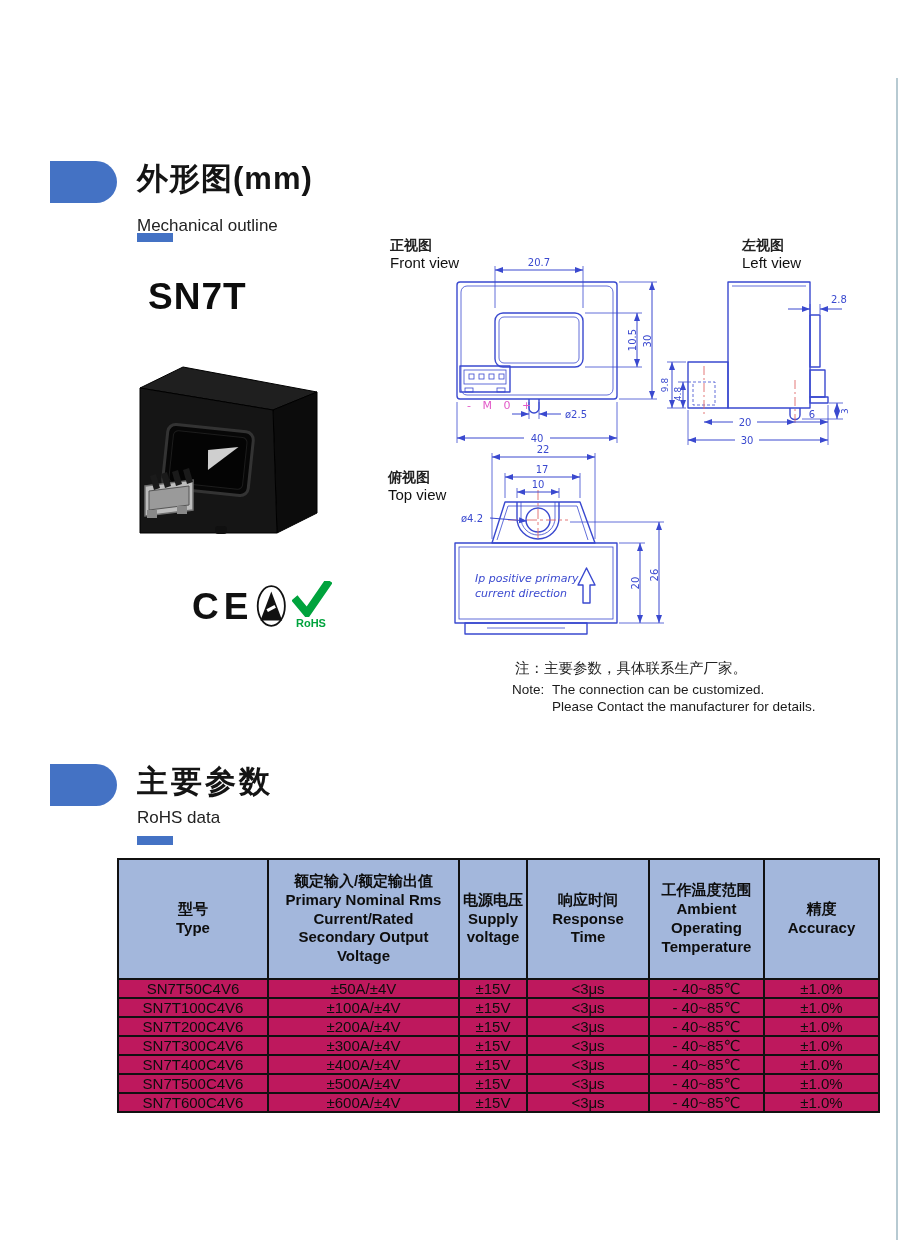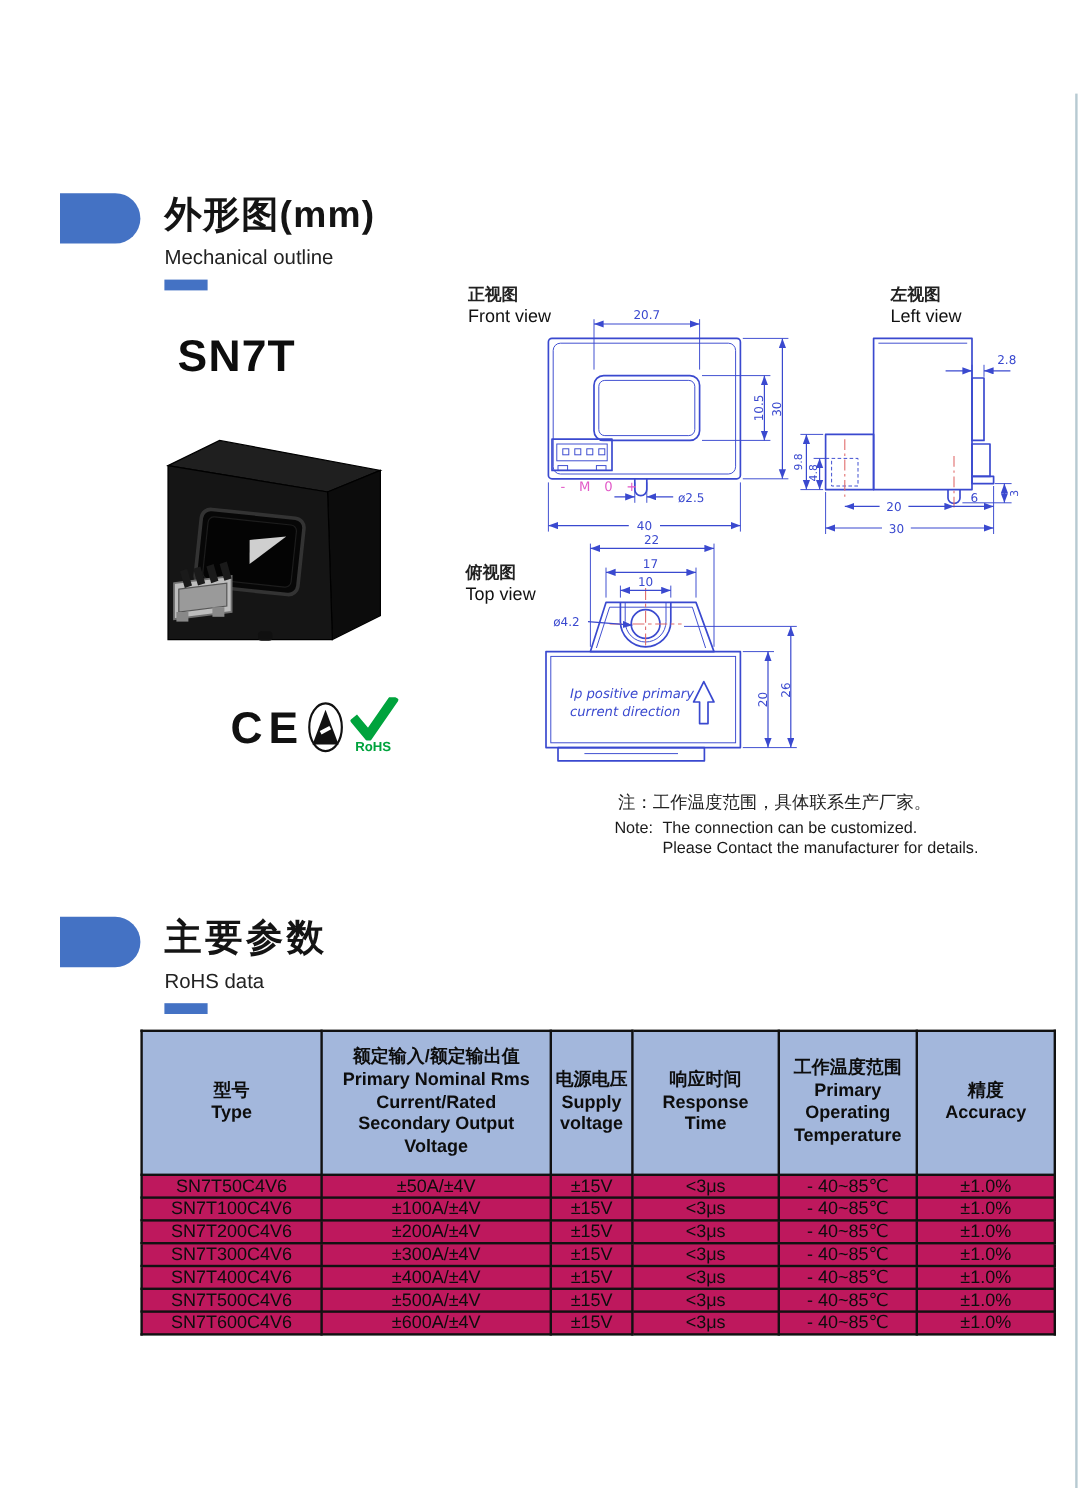--- a/index.html
+++ b/index.html
@@ -53,21 +53,21 @@
   table.main tr.alt td{background:#be185d;}
 </style>
 </head>
 <body>
 
 <div class="page">
   <div class="page-edge"></div>
 
   <div class="sec-tab" style="left:50px;top:161px;"></div>
   <h1 class="sec-title" style="left:137px;top:158px;">外形图(mm)</h1>
-  <div class="sec-sub" style="left:137px;top:205px;">Mechanical outline</div>
+  <div class="sec-sub" style="left:137px;top:216px;">Mechanical outline</div>
   <div class="sec-bar" style="left:137px;top:233px;"></div>
 
   <div class="model" style="left:148px;top:276px;">SN7T</div>
 
   <svg class="abs" style="left:125px;top:358px;" width="235" height="190" viewBox="0 0 235 190">
     <g>
       <polygon points="15,30 58,9 192,34 148,52" fill="#1f1f1f" stroke="#000" stroke-width="1"></polygon>
       <polygon points="148,52 192,34 192,155 152,175" fill="#0c0c0c" stroke="#000" stroke-width="1"></polygon>
       <polygon points="15,30 148,52 152,175 15,175" fill="#151515" stroke="#000" stroke-width="1"></polygon>
       <g transform="rotate(6 83 102)">
@@ -242,21 +242,21 @@
     <text class="dimtext" x="173" y="258">10</text>
     <text class="dimtext" x="177" y="243">17</text>
     <text class="dimtext" x="178" y="223">22</text>
     <text class="dimtext" x="271" y="356" transform="rotate(-90 271 353)">20</text>
     <text class="dimtext" x="290" y="348" transform="rotate(-90 290 345)">26</text>
     <text class="cadnote" x="110" y="352">Ip positive primary</text>
     <text class="cadnote" x="110" y="367">current direction</text>
   </svg>
 
   <div class="note">
-    <div class="note-zh">注：工作温度范围，具体联系生产厂家。</div>
+    <div class="note-zh">注：主要参数，具体联系生产厂家。</div>
     <div class="note-en">
       <span class="note-label">Note:</span>
       <span>The connection can be customized.</span>
     </div>
     <div class="note-en2">Please Contact the manufacturer for details.</div>
   </div>
 
   <div class="sec-tab" style="left:50px;top:764px;"></div>
   <h1 class="sec-title" style="left:137px;top:761px;letter-spacing:3px;">主要参数</h1>
   <div class="sec-sub" style="left:137px;top:808px;">RoHS data</div>
@@ -289,21 +289,21 @@
             <div>Supply</div>
           <div>voltage</div>
         </th>
         <th>
           <div>响应时间</div>
             <div>Response</div>
           <div>Time</div>
         </th>
         <th>
           <div>工作温度范围</div>
-            <div>Primary</div>
+            <div>Ambient</div>
           <div>Operating</div>
             <div>Temperature</div>
         </th>
         <th>
           <div>精度</div>
             <div>Accuracy</div>
         </th>
       </tr>
     </thead>
     <tbody>

